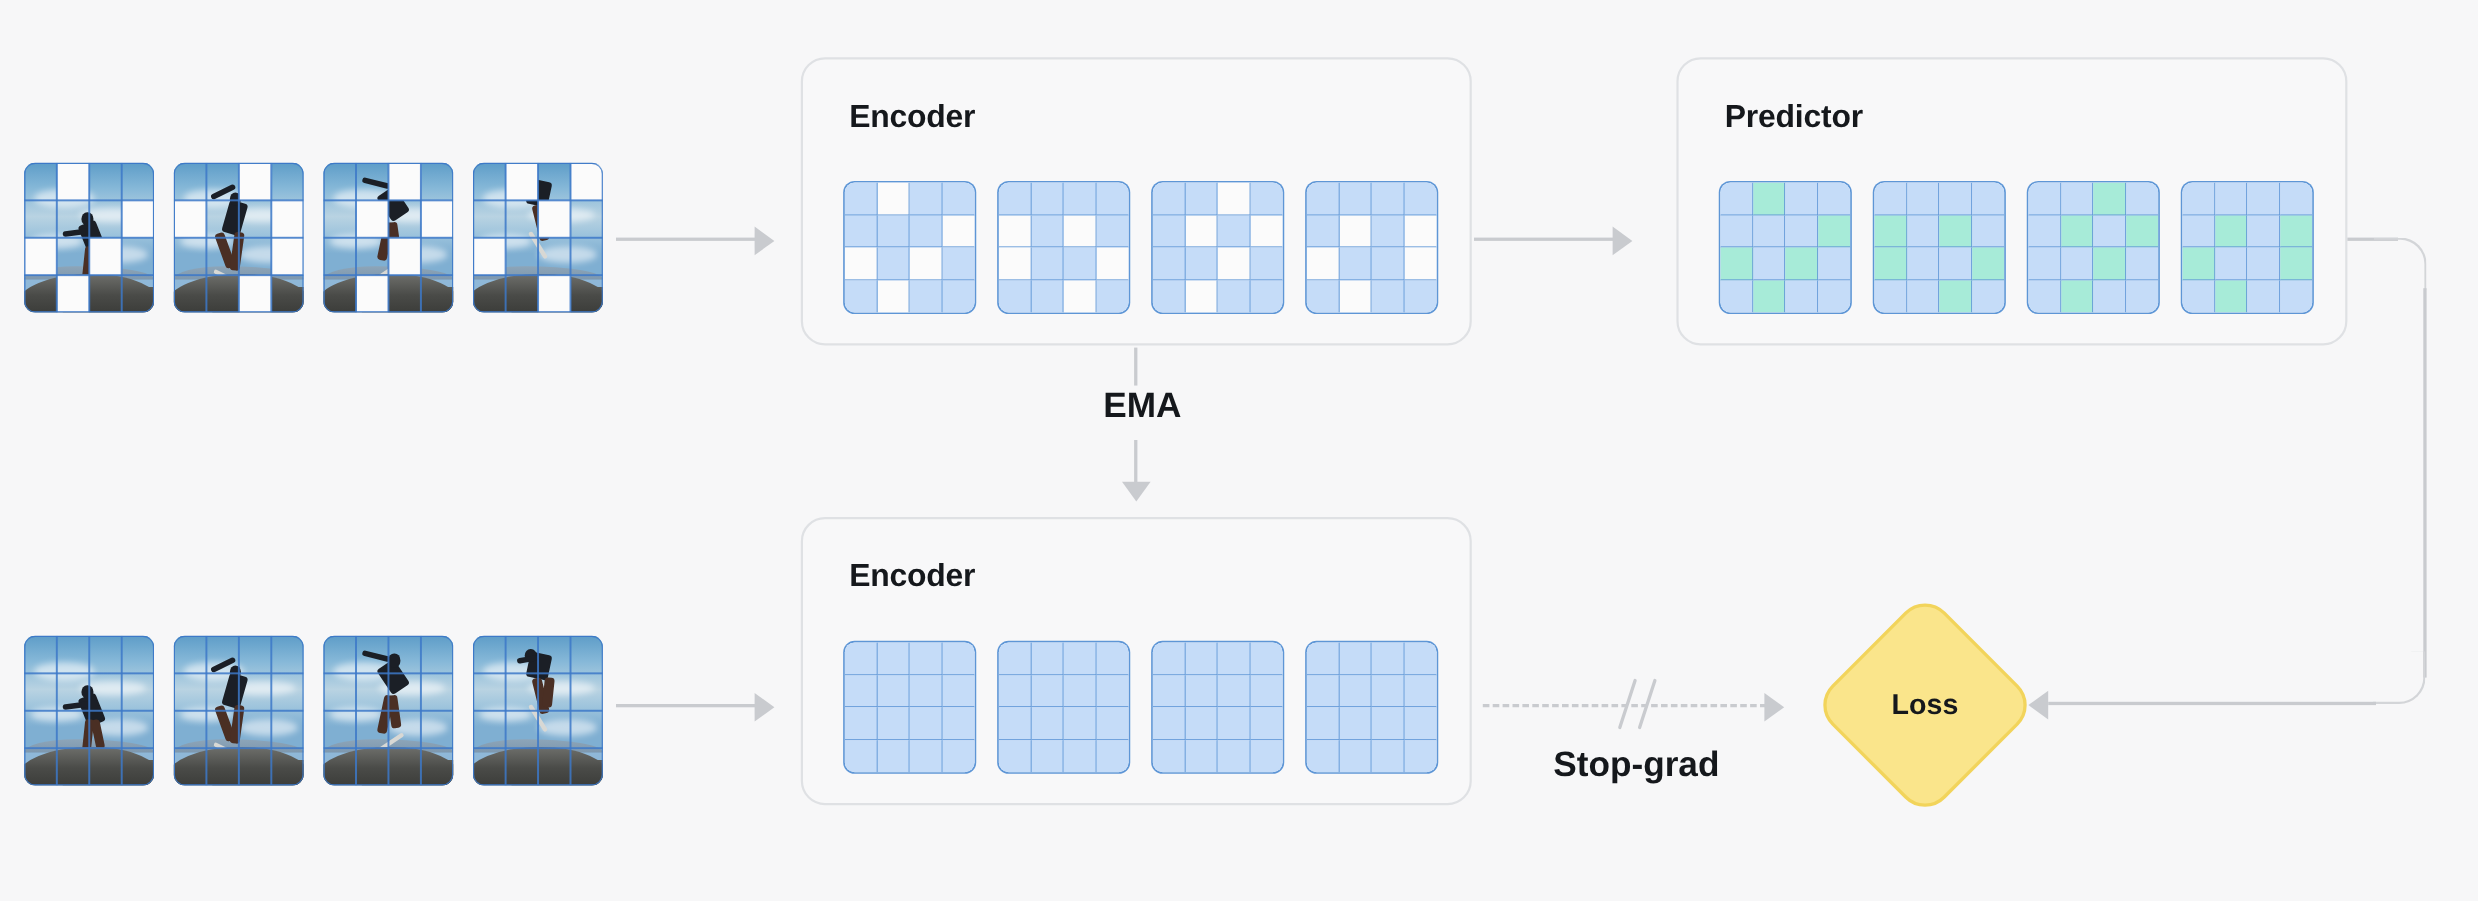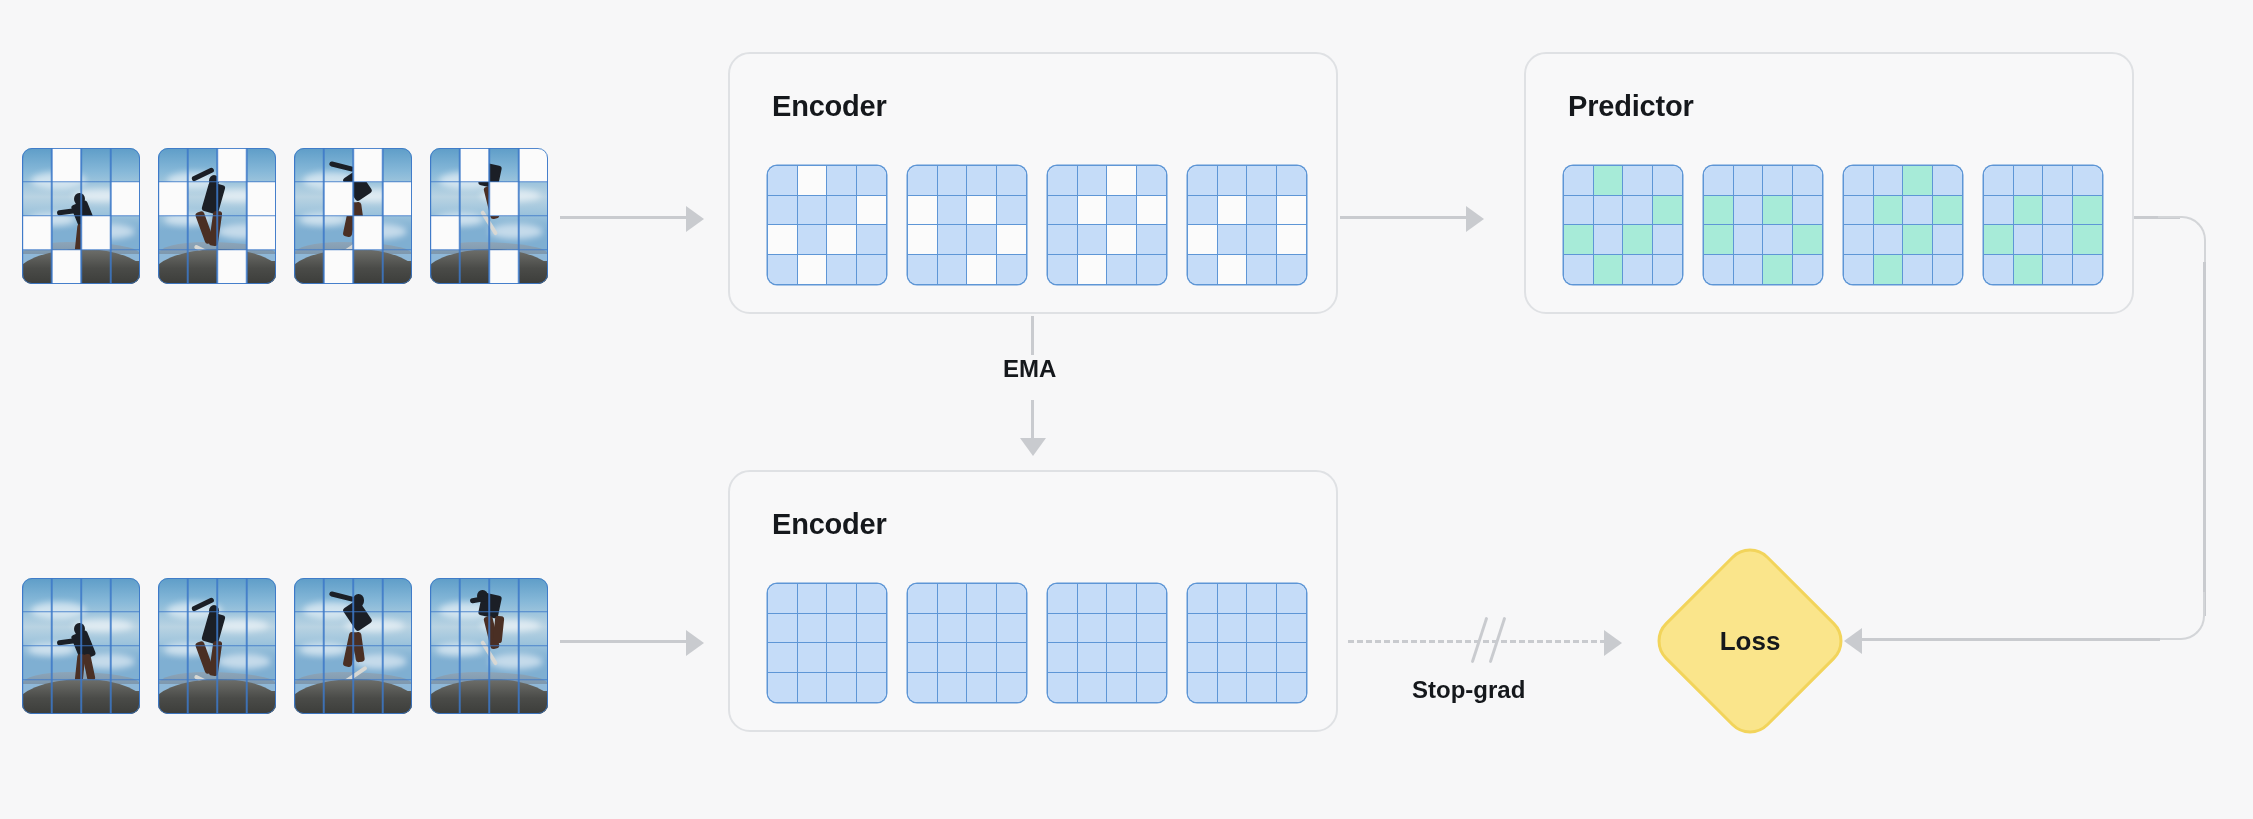--- a/index.html
+++ b/index.html
@@ -177,21 +177,21 @@
   .slash-mark {
     position: absolute;
     width: 3px;
     background: #C9CBCF;
     transform: rotate(18deg);
     border-radius: 2px;
   }
 
   .edge-label {
     position: absolute;
-    font-size: 24px;
+    font-size: 32px;
     font-weight: 700;
     color: #15181C;
     white-space: nowrap;
     background: #F7F7F8;
     padding: 0 8px;
   }
 
   
   .loss-diamond {
     position: absolute;

